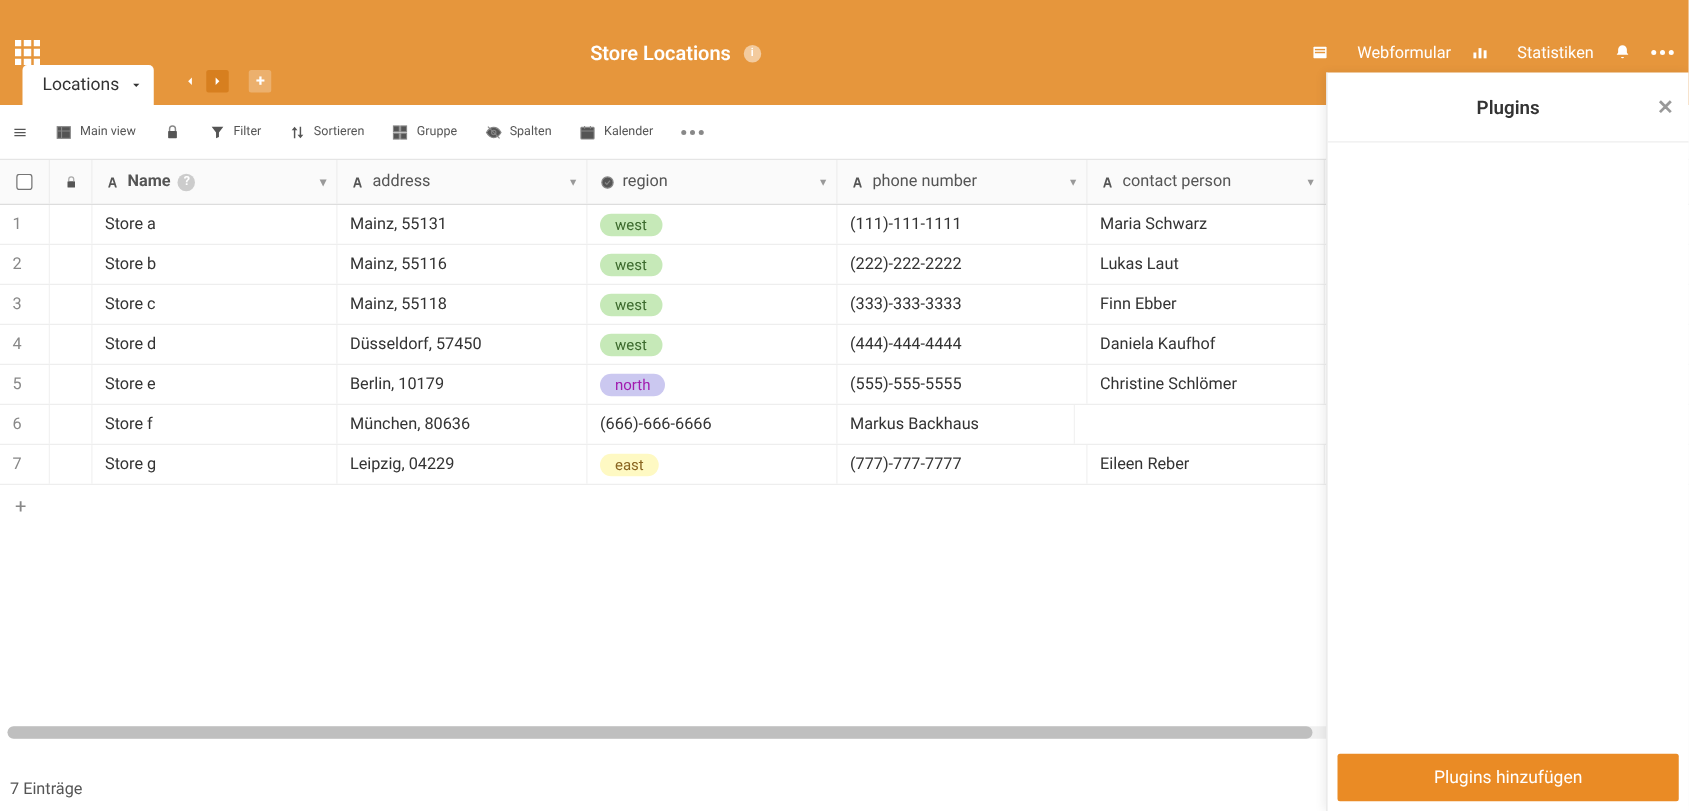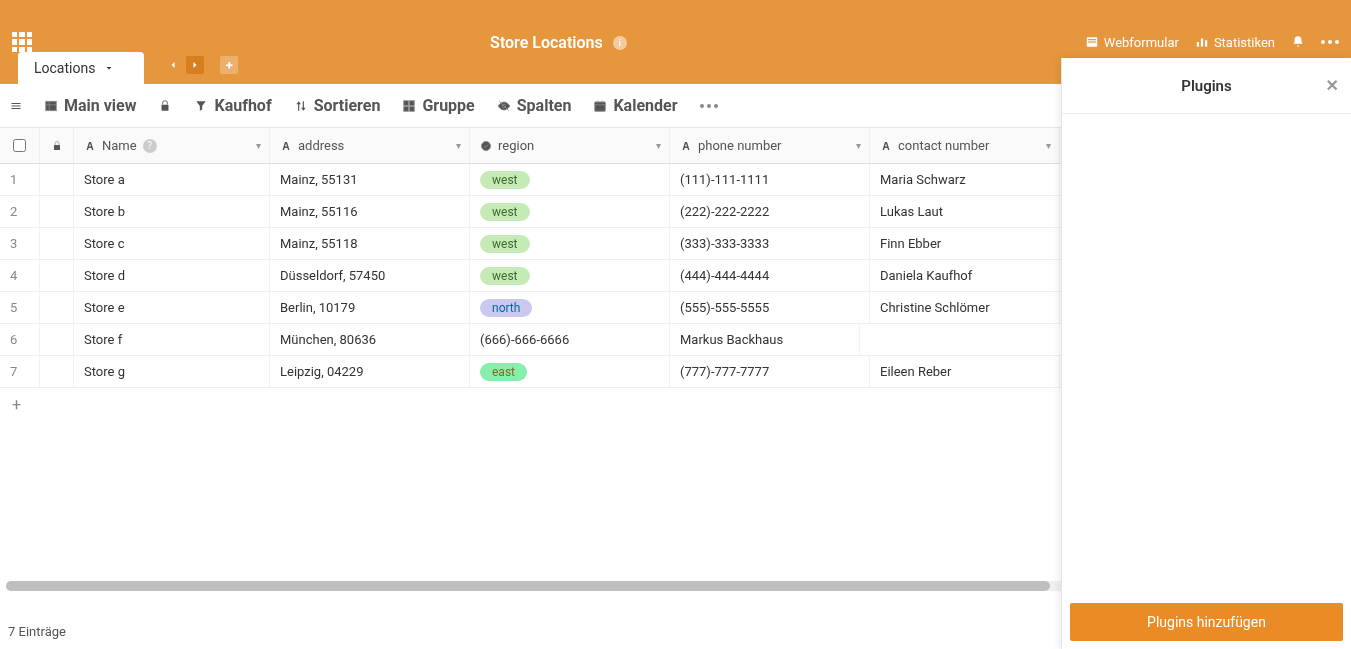--- a/index.html
+++ b/index.html
@@ -4,56 +4,56 @@
 <style>
 * { margin: 0; padding: 0; box-sizing: border-box; font-family: -apple-system, BlinkMacSystemFont, "Segoe UI", Roboto, sans-serif; }
 body { width: 1351px; height: 649px; overflow: hidden; background: #fff; color: #333; font-size: 13px; position: relative; }
 .header { background: #e6963c; height: 84px; display: flex; flex-direction: column; }
 .header-top { height: 40px; display: flex; align-items: center; padding: 0 12px; color: #fff; margin-top: 32px; }
 .apps-icon { width: 20px; height: 20px; display: grid; grid-template-columns: repeat(3,1fr); grid-template-rows: repeat(3,1fr); gap: 2px; cursor: pointer; }
 .apps-icon div { background: #fff; }
 .page-title { flex: 1; text-align: center; font-weight: 600; font-size: 16px; }
 .page-title-info { display: inline-block; width: 14px; height: 14px; border-radius: 50%; background: rgba(255,255,255,0.5); margin-left: 6px; vertical-align: middle; font-size: 9px; line-height: 14px; }
 .header-right { display: flex; align-items: center; gap: 16px; }
-.header-link { display: flex; align-items: center; gap: 5px; color: #fff; font-size: 13px; cursor: pointer; }
+.header-link { display: flex; align-items: center; gap: 23px; color: #fff; font-size: 13px; cursor: pointer; }
 .header-tabs { height: 44px; display: flex; align-items: flex-end; padding-left: 18px; position: relative; }
-.tab { background: #fff; padding: 8px 29px 8px 16px; border-radius: 4px 4px 0 0; font-size: 14px; display: flex; align-items: center; gap: 8px; cursor: pointer; margin-bottom: 0; }
+.tab { background: #fff; padding: 8px 8px 8px 16px; border-radius: 4px 4px 0 0; font-size: 14px; display: flex; align-items: center; gap: 8px; cursor: pointer; margin-bottom: 0; }
 .tab-nav { display: flex; align-items: center; gap: 4px; margin-left: 20px; margin-bottom: 10px; }
 .tab-arrow { width: 18px; height: 18px; display: flex; align-items: center; justify-content: center; cursor: pointer; color: #fff; }
 .tab-arrow.active { background: #d77f1f; border-radius: 2px; }
 .tab-add { width: 18px; height: 18px; background: rgba(255,255,255,0.25); display: flex; align-items: center; justify-content: center; cursor: pointer; color: #fff; margin-left: 12px; border-radius: 2px; font-weight: bold; }
 .header-tabs-right { position: absolute; right: 10px; bottom: 8px; display: flex; gap: 14px; color: #fff; align-items: center; }
 .toolbar { height: 44px; border-bottom: 1px solid #e5e5e5; display: flex; align-items: center; padding: 0 10px; gap: 22px; color: #555; }
-.toolbar-item { display: flex; align-items: center; gap: 6px; cursor: pointer; font-size: 16px; font-weight: bold; }
+.toolbar-item { display: flex; align-items: center; gap: 6px; cursor: pointer; font-size: 10px; }
 .table-wrap { position: relative; }
 .table-header { height: 36px; border-bottom: 1px solid #ddd; display: flex; align-items: center; background: #fafafa; }
 .th { display: flex; align-items: center; gap: 6px; padding: 0 10px; height: 100%; border-right: 1px solid #eee; color: #555; position: relative; }
 .th-check { width: 40px; justify-content: center; }
 .th-lock { width: 34px; justify-content: center; }
-.th-name { width: 196px; }
+.th-name { width: 196px; font-weight: bold; }
 .th-address { width: 200px; }
 .th-region { width: 200px; }
 .th-phone { width: 200px; }
 .th-contact { width: 190px; }
 .th-dropdown { position: absolute; right: 8px; color: #999; font-size: 10px; }
 .th-help { width: 14px; height: 14px; border-radius: 50%; background: #ccc; color: #fff; font-size: 10px; display: flex; align-items: center; justify-content: center; }
 .tr { height: 32px; border-bottom: 1px solid #eee; display: flex; align-items: center; }
 .td { padding: 0 10px; height: 100%; display: flex; align-items: center; border-right: 1px solid #f2f2f2; }
 .td-num { width: 40px; color: #888; }
 .td-lock { width: 34px; }
 .td-name { width: 196px; }
 .td-address { width: 200px; }
 .td-region { width: 200px; }
 .td-phone { width: 200px; }
 .td-contact { width: 190px; text-align: right; }
 .tag { padding: 2px 12px; border-radius: 10px; font-size: 12px; }
 .tag-west { background: #c6e9b8; color: #3d6b2e; }
-.tag-north { background: #cbc8f0; color: #0369a1; }
+.tag-north { background: #cbc8f0; color: #a21caf; }
 .tag-south { background: #f5c9c4; color: #8b3e37; }
-.tag-east { background: #86efac; color: #8a6621; }
+.tag-east { background: #fef9c3; color: #8a6621; }
 .add-row { height: 32px; display: flex; align-items: center; padding-left: 12px; color: #888; cursor: pointer; font-size: 16px; }
 .scrollbar-track { position: absolute; left: 6px; right: 6px; height: 10px; background: rgba(0,0,0,0.06); border-radius: 5px; top: 581px; }
 .scrollbar-thumb { height: 100%; width: 78%; background: #bfbfbf; border-radius: 5px; }
 .status-bar { position: absolute; bottom: 0; left: 0; right: 0; height: 36px; display: flex; align-items: center; padding: 0 8px; color: #555; font-size: 13px; }
 .plugins-panel { position: absolute; right: 0; top: 58px; width: 290px; bottom: 0; background: #fff; border-left: 1px solid #e5e5e5; box-shadow: -2px 0 8px rgba(0,0,0,0.08); display: flex; flex-direction: column; }
 .plugins-header { height: 56px; display: flex; align-items: center; justify-content: center; position: relative; font-weight: 600; font-size: 15px; color: #333; border-bottom: 1px solid #eee; }
 .plugins-close { position: absolute; right: 12px; top: 18px; cursor: pointer; color: #999; font-size: 16px; }
 .plugins-body { flex: 1; }
 .plugins-footer { padding: 8px; }
 .plugins-add-btn { width: 100%; height: 38px; background: #ea8b25; color: #fff; border: none; font-size: 14px; cursor: pointer; border-radius: 2px; position: relative; }
@@ -166,21 +166,21 @@
     <span>Main view</span>
   </div>
   <svg class="icon-sm" viewBox="0 0 24 24" fill="#888">
       <rect x="6" y="10" width="12" height="10" rx="1"></rect>
       <path d="M8 10V7a4 4 0 018 0v3" fill="none" stroke="#888" stroke-width="2"></path>
     </svg>
   <div class="toolbar-item">
     <svg class="icon-sm" viewBox="0 0 24 24" fill="#888">
         <path d="M4 4h16l-6 8v6l-4 2v-8z"></path>
       </svg>
-    <span>Kaufhof</span>
+    <span>Filter</span>
   </div>
   <div class="toolbar-item">
     <svg class="icon-sm" viewBox="0 0 24 24" fill="#888">
         <path d="M8 4l-4 5h3v11h2V9h3zM16 20l4-5h-3V4h-2v11h-3z"></path>
       </svg>
     <span>Sortieren</span>
   </div>
   <div class="toolbar-item">
     <svg class="icon-sm" viewBox="0 0 24 24" fill="none" stroke="#888" stroke-width="1.5">
         <rect x="3" y="3" width="8" height="8"></rect>
@@ -250,21 +250,21 @@
       <svg class="icon-xs" viewBox="0 0 24 24" fill="#888">
           <path d="M5 20l5-16h4l5 16h-3l-1.2-4H9.2L8 20zm5-7h4l-2-6z"></path>
         </svg>
       <span>phone number</span>
       <span class="th-dropdown">▾</span>
     </div>
     <div class="th th-contact">
       <svg class="icon-xs" viewBox="0 0 24 24" fill="#888">
           <path d="M5 20l5-16h4l5 16h-3l-1.2-4H9.2L8 20zm5-7h4l-2-6z"></path>
         </svg>
-      <span>contact number</span>
+      <span>contact person</span>
       <span class="th-dropdown">▾</span>
     </div>
   </div>
   <div id="rows-container">
       <div class="tr">
         <div class="td td-num">1</div>
         <div class="td td-lock"></div>
         <div class="td td-name">Store a</div>
         <div class="td td-address">Mainz, 55131</div>
         <div class="td td-region">

